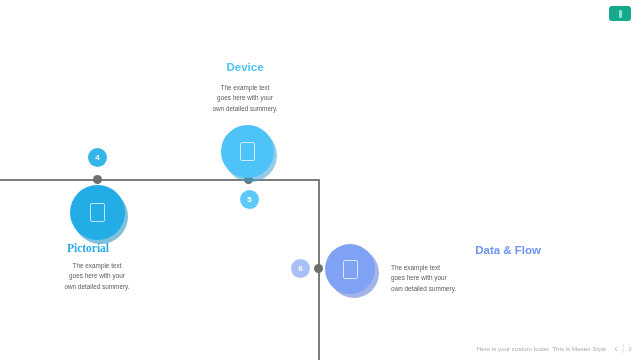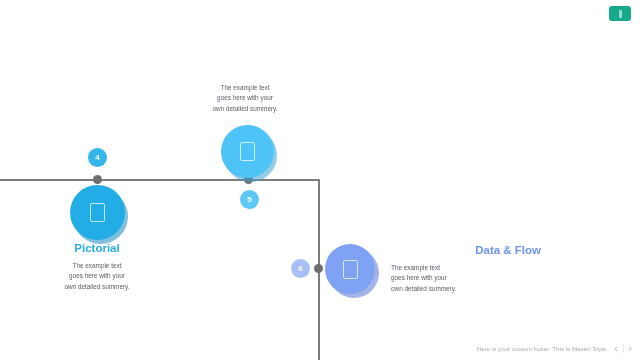--- a/index.html
+++ b/index.html
@@ -155,37 +155,38 @@
     <span class="bar"></span>
   </div>
 
   <div class="path-h"></div>
   <div class="path-v"></div>
 
   <div class="node-dot" style="left:93px; top:175px;"></div>
   <div class="node-dot" style="left:244px; top:175px;"></div>
   <div class="node-dot" style="left:314px; top:264px;"></div>
 
+  <div class="block-title center-text" style="left:186px; top:62px; width:118px; color:#4ec3f7;">Device</div>
   <div class="block-body center-text" style="left:186px; top:83px; width:118px;">
     <div>The example text</div>
     <div>goes here with your</div>
     <div>own detailed summery.</div>
   </div>
   <div class="icon-circle" style="left:221px; top:125px; width:53px; height:53px;
               background:#4ec3f7; box-shadow:3px 4px 0 rgba(61,163,214,0.55);">
     <span class="glyph"></span>
   </div>
   <div class="num-circle" style="left:240px; top:190px; background:#5cc9f8;">5</div>
 
   <div class="num-circle" style="left:88px; top:148px; background:#35b6ea;">4</div>
   <div class="icon-circle" style="left:70px; top:185px; width:55px; height:55px;
               background:#22ade6; box-shadow:3px 4px 0 rgba(24,140,190,0.55);">
     <span class="glyph"></span>
   </div>
-  <div class="block-title center-text" style="left:38px; top:243px; width:118px; color:#29ace3;">Pictorial</div>
+  <div class="block-title center-text" style="left:29px; top:243px; width:118px; color:#29ace3;font-family:Liberation Serif, serif;">Pictorial</div>
   <div class="block-body center-text" style="left:38px; top:261px; width:118px;">
     <div>The example text</div>
     <div>goes here with your</div>
     <div>own detailed summery.</div>
   </div>
 
   <div class="num-circle" style="left:291px; top:259px; background:#a8c0f7;">6</div>
   <div class="icon-circle" style="left:325px; top:244px; width:50px; height:50px;
               background:#7fa2f4; box-shadow:4px 4px 0 rgba(91,119,213,0.55);">
     <span class="glyph"></span>

